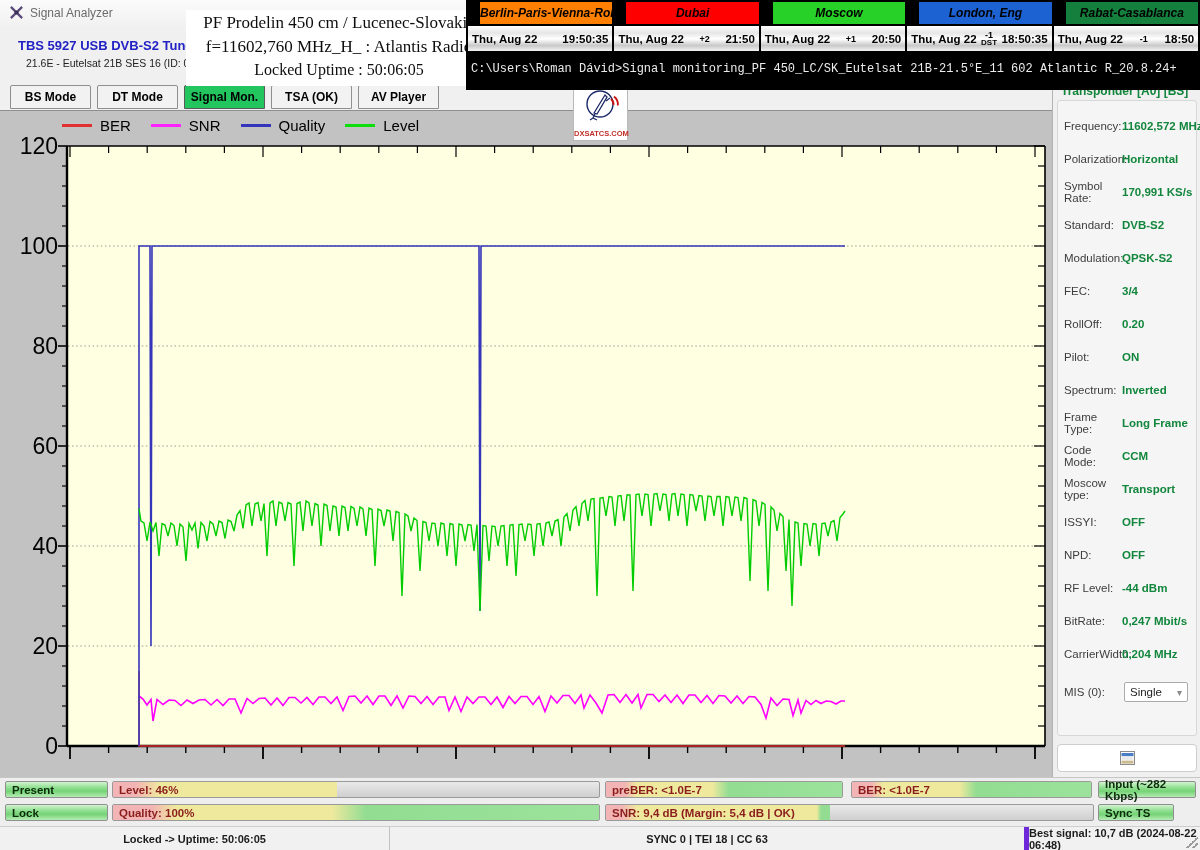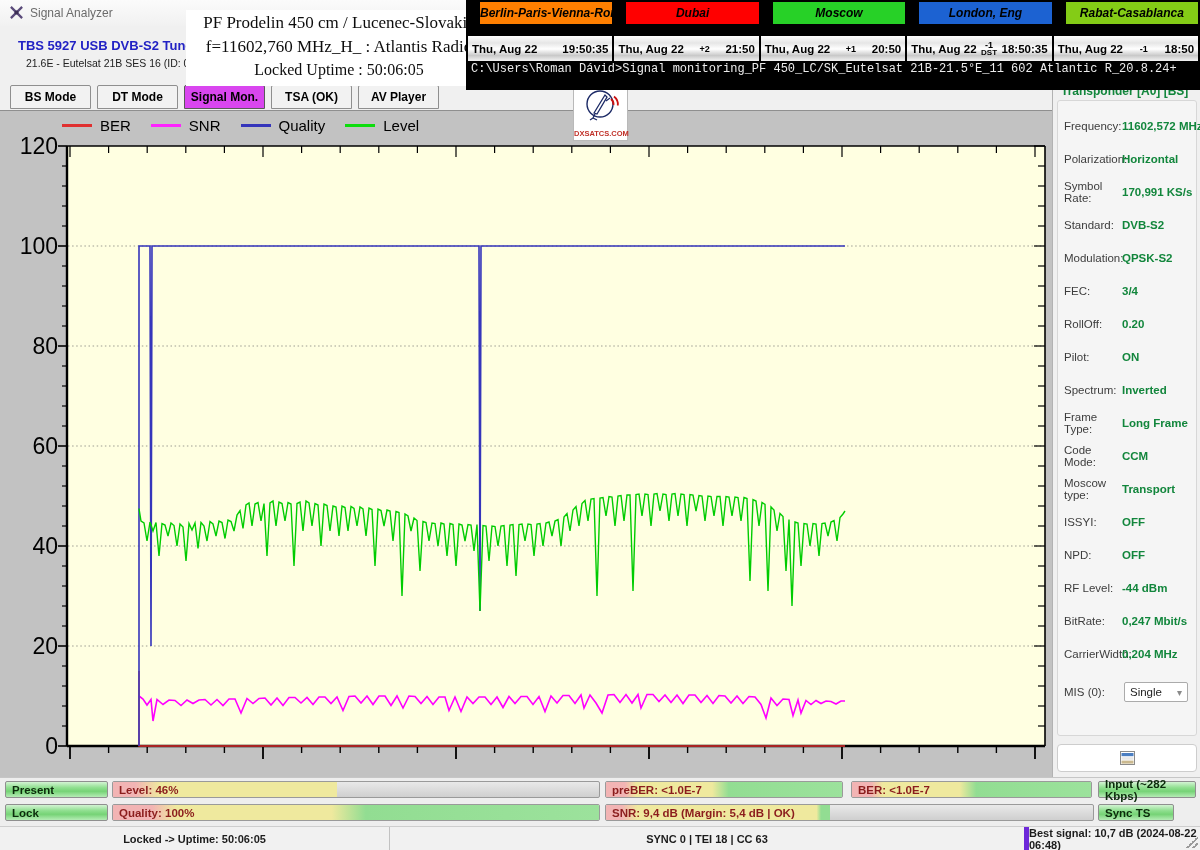--- a/index.html
+++ b/index.html
@@ -17,36 +17,36 @@
   .center-overlay .l1 { font-size:17px; line-height:25px; }
   .center-overlay .l2 { font-size:17px; line-height:24px; }
   .center-overlay .l3 { font-size:16px; line-height:22px; }
 
   
   .clock-overlay { position:absolute; left:466px; top:0; width:734px; height:90px; background:#000; z-index:5; }
   .clock-row { display:flex; padding:2px 2px 0 2px; gap:2px; }
   .clock-col { flex:1; min-width:0; }
   .clock-head { height:22px; line-height:22px; text-align:center; font-size:12px; font-weight:bold; font-style:italic;
       color:#000; white-space:nowrap; overflow:hidden;margin-left:12px; }
-  .clock-time { margin-top:12px; height:25px; display:flex; align-items:center;
+  .clock-time { margin-top:2px; height:25px; display:flex; align-items:center;
       background:linear-gradient(180deg,#ffffff 0%,#e6e6e6 28%,#ffffff 52%,#c9c9c9 78%,#f2f2f2 100%);
       font-size:11.5px; font-weight:bold; color:#000; }
   .clock-date { padding-left:4px; white-space:nowrap; }
   .clock-off { flex:1; display:flex; flex-direction:column; align-items:center; justify-content:center; line-height:8px; }
   .clock-off .ot { font-size:9px; font-weight:bold; }
   .clock-off .ob { font-size:8px; font-weight:bold; }
   .clock-hms { padding-right:4px; white-space:nowrap; }
   .console-line { position:absolute; left:5px; top:62px; width:726px; font-family:"Liberation Mono","DejaVu Sans Mono",monospace;
       font-size:12px; color:#ececec; white-space:nowrap; }
 
   
   .tabs { position:absolute; left:10px; top:85px; display:flex; gap:6px; z-index:2; }
   .tab { width:81px; height:24px; font-family:"Liberation Sans",sans-serif; font-size:12px; font-weight:bold; color:#000;
       background:#f2f2f2; border:1px solid #8f8f8f; border-radius:2px 2px 0 0; }
-  .tab.active { background:#d946ef; border-color:#5a5a5a; }
+  .tab.active { background:#22c55e; border-color:#5a5a5a; }
 
   
   .logo { position:absolute; left:573px; top:86px; width:55px; height:55px; background:#fff; border:1px solid #b9b9b9;
       z-index:4; text-align:center; }
   .logo .cap { font-size:7.5px; font-weight:bold; color:#c03028; letter-spacing:0; margin-top:-2px; }
 
   
   .chart-region { position:absolute; left:0; top:110px; width:1052px; height:667px; background:#c2c2c2;
       border-top:1px solid #8f8f8f; }
   .legend { position:absolute; left:62px; top:6px; display:flex; align-items:center; gap:20px; }
@@ -427,21 +427,21 @@
         <div class="clock-time">
           <span class="clock-date">Thu, Aug 22</span>
           <span class="clock-off">
             <span class="ot">-1</span>
             <span class="ob">DST</span>
           </span>
           <span class="clock-hms">18:50:35</span>
         </div>
       </div>
       <div class="clock-col">
-        <div class="clock-head" style="background: #84cc16;">Rabat-Casablanca</div>
+        <div class="clock-head" style="background: #15803d;">Rabat-Casablanca</div>
         <div class="clock-time">
           <span class="clock-date">Thu, Aug 22</span>
           <span class="clock-off">
             <span class="ot">-1</span>
             <span class="ob"></span>
           </span>
           <span class="clock-hms">18:50</span>
         </div>
       </div>
     </div>

